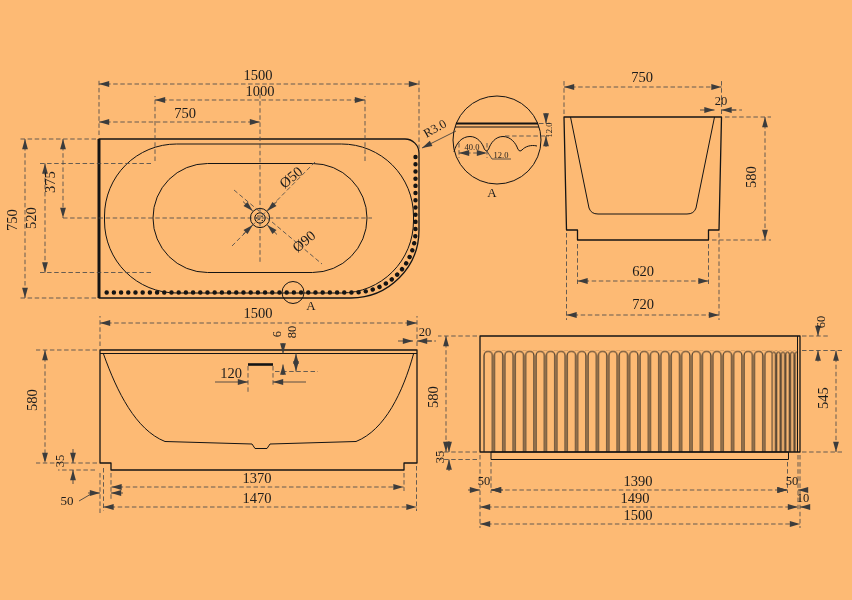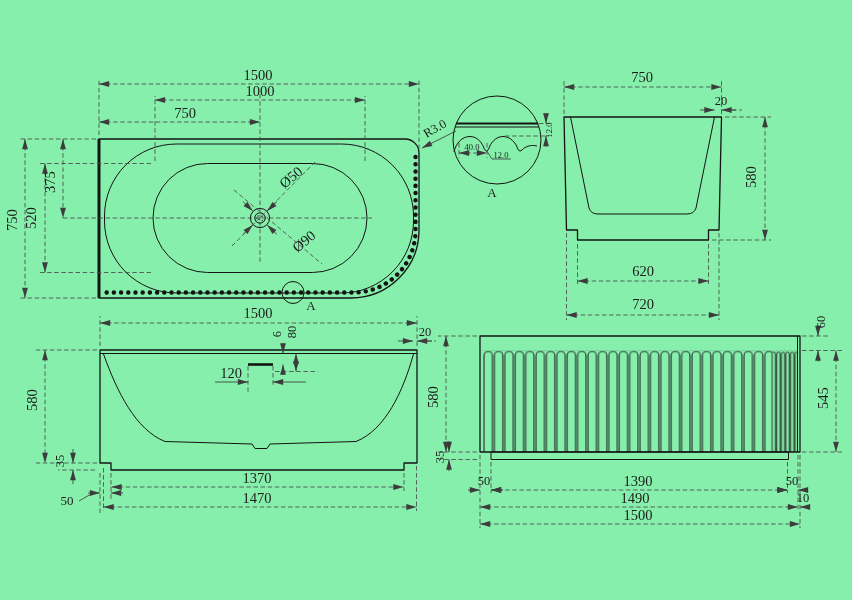--- a/index.html
+++ b/index.html
@@ -1,16 +1,16 @@
 <!DOCTYPE html>
 <html><head>
 <meta charset="utf-8">
 <style>
   html,body{margin:0;padding:0;background:#ffffff;}
-  .sheet{width:852px;height:600px;background:#86efac;position:relative;overflow:hidden;}
+  .sheet{width:852px;height:600px;background:#fdba74;position:relative;overflow:hidden;}
   svg{display:block;}
   .ol{fill:none;stroke:#141414;stroke-width:1.3;stroke-linejoin:round;}
   .ol2{fill:none;stroke:#141414;stroke-width:1;}
   .thick{stroke:#141414;stroke-width:3;}
   .dim{fill:none;stroke:#4a4a4a;stroke-width:.85;stroke-dasharray:4.5 2.6;}
   .sol{fill:none;stroke:#3c3c3c;stroke-width:.85;}
   .dot{fill:none;stroke:#141414;stroke-width:4.4;stroke-dasharray:0.1 7.1;stroke-linecap:round;}
   text{font-family:"Liberation Serif","DejaVu Serif",serif;fill:#1c1c1c;}
   .t14{font-size:14.5px;}
   .t13{font-size:13px;}

